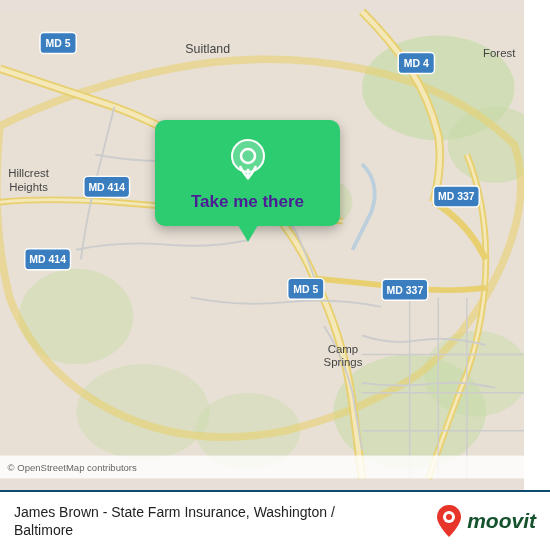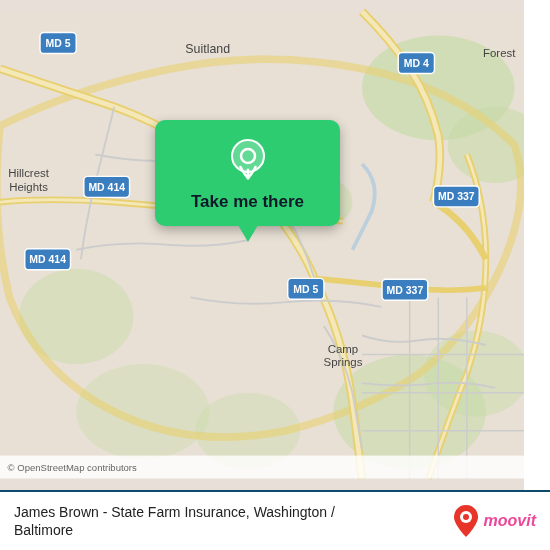--- a/index.html
+++ b/index.html
@@ -56,21 +56,21 @@
       border-top: 17px solid #2ecc71;
     }
 
     .pin-icon {
       width: 44px;
       height: 44px;
       margin-bottom: 10px;
     }
 
     .popup-label {
-      color: #0f172a;
+      color: #4c1d95;
       font-size: 17px;
       font-weight: 600;
       text-align: center;
       white-space: nowrap;
     }
 
     
     #footer {
       width: 550px;
       height: 60px;
@@ -98,23 +98,23 @@
       align-items: center;
       gap: 4px;
     }
 
     .moovit-pin {
       width: 28px;
       height: 36px;
     }
 
     .moovit-wordmark {
-      font-size: 16px;
+      font-size: 21px;
       font-weight: 700;
-      color: #ec4899;
+      color: #14532d;
       font-style: italic;
     }
   </style>
 </head>
 <body>
 
 <div id="map-container">
 
   <svg id="map-svg" viewBox="0 0 550 490" xmlns="http://www.w3.org/2000/svg">
 

